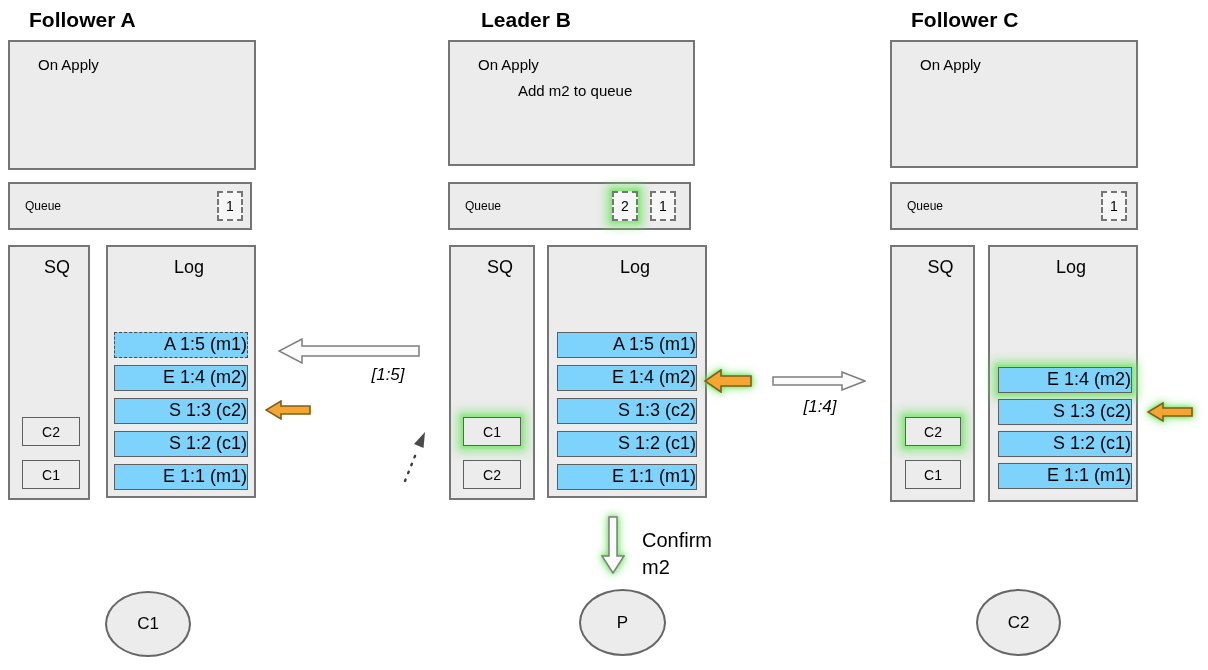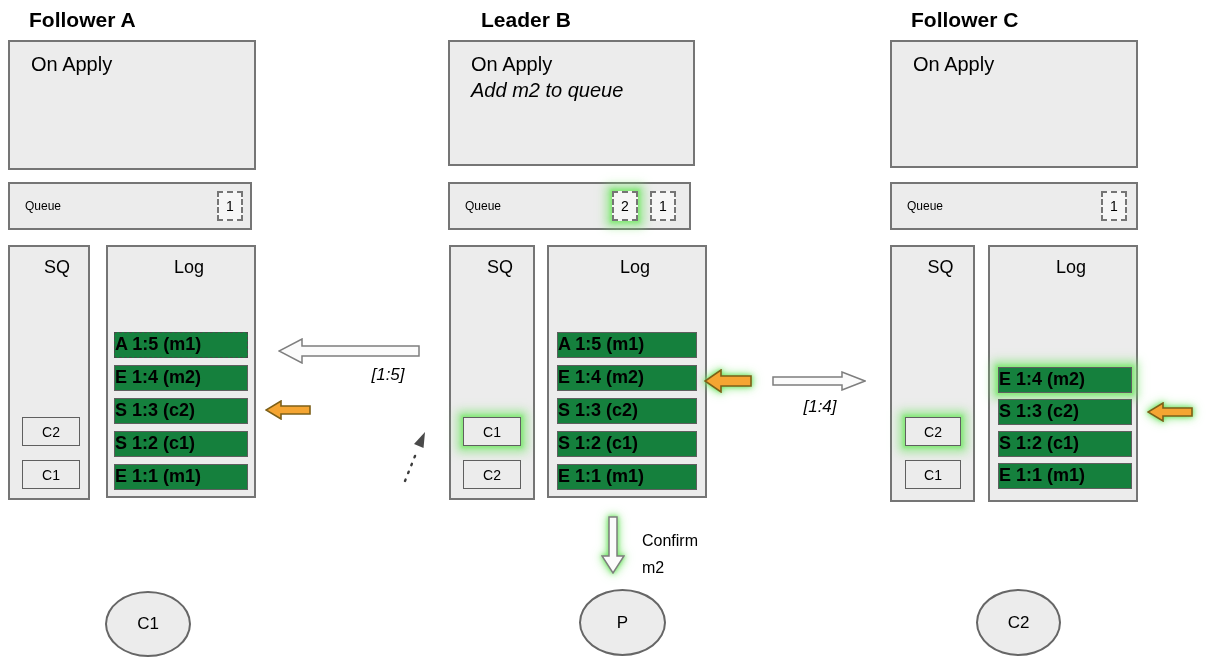--- a/index.html
+++ b/index.html
@@ -1,38 +1,38 @@
 <!DOCTYPE html>
 <html><head>
 <meta charset="utf-8">
 <style>
   html,body{margin:0;padding:0;background:#fff;}
   .canvas{position:relative;width:1208px;height:670px;background:#ffffff;
           font-family:"Liberation Sans",sans-serif;color:#000;overflow:hidden;}
   .node-title{position:absolute;font-size:21px;font-weight:bold;white-space:nowrap;}
   .box{position:absolute;background:#ececec;border:2px solid #757575;box-sizing:border-box;}
-  .onapply{padding:10px 6px 0 21px;font-size:20px;line-height:25.5px;}
-  .note{font-style:italic;}
+  .onapply{padding:10px 6px 0 28px;font-size:15px;line-height:25.5px;}
+  .note{margin-left:40px;}
   .queue-label{position:absolute;left:15px;top:50%;transform:translateY(-50%);font-size:12px;}
   .queue-items{position:absolute;top:50%;transform:translateY(-50%);display:flex;gap:12px;}
   .qitem{width:26px;height:30px;border:2px dashed #757575;display:flex;align-items:center;
          justify-content:center;font-size:14px;box-sizing:border-box;background:rgba(255,255,255,0.55);}
   .panel-label{position:absolute;top:10px;left:8px;width:100%;text-align:center;font-size:18px;}
   .sqitem{position:absolute;height:29px;border:1.5px solid #5f5f5f;background:#ececec;
           display:flex;align-items:center;justify-content:center;font-size:14px;box-sizing:border-box;}
-  .entry{position:absolute;height:26px;border:1.5px solid #5f5f5f;background:#15803d;
-         text-align:left;line-height:23px;font-size:18px;box-sizing:border-box;font-weight:bold;}
+  .entry{position:absolute;height:26px;border:1.5px solid #5f5f5f;background:#7dd3fc;
+         text-align:right;line-height:23px;font-size:18px;box-sizing:border-box;}
   .entry.dashed{border:1.6px dashed #4a4a4a;}
   .glow{box-shadow:0 0 3px 2px rgba(134,234,122,0.95),0 0 9px 6px rgba(118,229,106,0.65);}
   .arrow{position:absolute;line-height:0;}
   .glow-f{filter:drop-shadow(0 0 2px rgba(110,228,98,0.95)) drop-shadow(0 0 5px rgba(110,228,98,0.85));}
   .white-arrow{fill:#fbfbfb;stroke:#7e7e7e;stroke-width:1.5;}
   .orange-arrow{fill:#f5a532;stroke:#7d6018;stroke-width:1.6;}
   .arrow-label{position:absolute;font-size:17px;text-align:center;white-space:nowrap;font-style:italic;}
-  .confirm-label{position:absolute;font-size:16px;line-height:27px;}
+  .confirm-label{position:absolute;font-size:20px;line-height:27px;}
   .ellipse{position:absolute;background:#ececec;border:2px solid #666;border-radius:50%;
            display:flex;align-items:center;justify-content:center;font-size:17px;box-sizing:border-box;}
   .dotline{stroke:#3c3c3c;stroke-width:2.4;stroke-dasharray:1.5 7;stroke-linecap:round;fill:none;}
   .dothead{fill:#4a4a4a;stroke:none;}
 </style>
 </head>
 <body>
 
 <div class="canvas">
 

